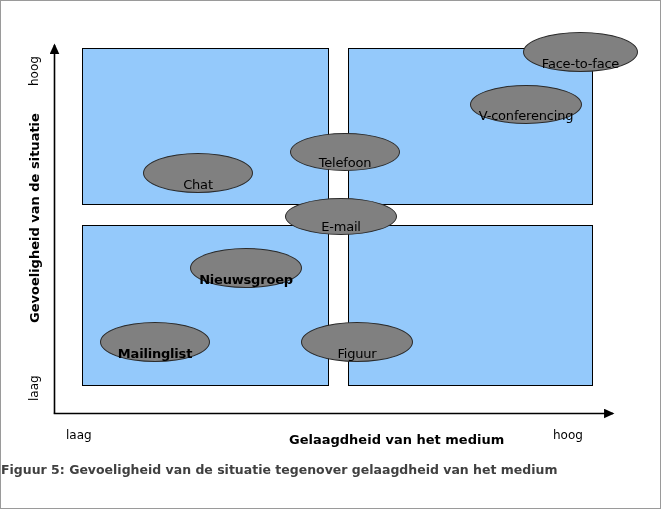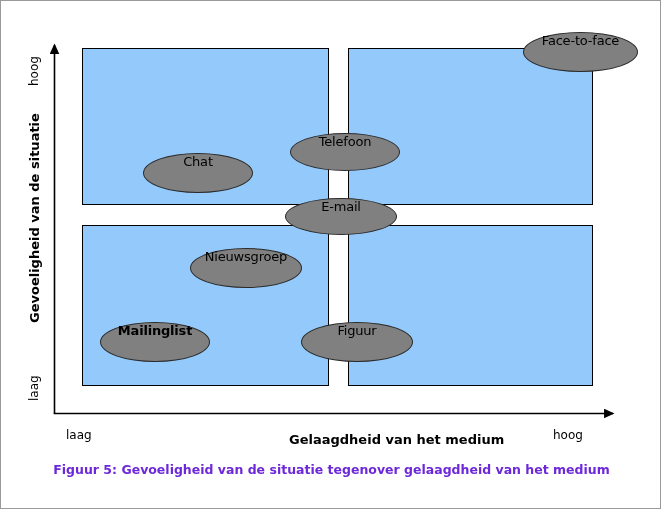--- a/index.html
+++ b/index.html
@@ -38,21 +38,21 @@
     border: 1.5px solid #000000;
     box-sizing: border-box;
   }
   .node {
     position: absolute;
     background: #808080;
     border: 1.5px solid #2b2b2b;
     border-radius: 50%;
     box-sizing: border-box;
     display: flex;
-    align-items: flex-start;
+    align-items: flex-end;
     justify-content: center;
     color: #000000;
     font-size: 13px;
     font-family: "DejaVu Sans", sans-serif;
     white-space: nowrap;
     letter-spacing: -0.2px;
   }
   .tick-label {
     position: absolute;
     font-size: 12px;
@@ -70,25 +70,25 @@
   }
   .vert {
     transform-origin: 0 0;
     transform: rotate(-90deg);
   }
   #caption {
     position: absolute;
     left: 0;
     top: 460px;
     width: 661px;
-    text-align: center;
+    text-align: left;
     font-size: 12.5px;
     font-weight: bold;
     line-height: 17px;
-    color: #6d28d9;
+    color: #404040;
     font-family: "DejaVu Sans", sans-serif;
   }
   .cap-line { display: block; }
 </style>
 </head>
 <body>
 
 <div id="figure-root">
 
   <div class="plot-area">
@@ -105,34 +105,37 @@
 
     <div class="quadrant" style="left:81px; top:47px; width:247px; height:157px;"></div>
     <div class="quadrant" style="left:347px; top:47px; width:245px; height:157px;"></div>
     <div class="quadrant" style="left:81px; top:224px; width:247px; height:161px;"></div>
     <div class="quadrant" style="left:347px; top:224px; width:245px; height:161px;"></div>
 
     <div class="node" style="left:522px; top:31px; width:115px; height:40px;">
       <span>Face-to-face</span>
     </div>
 
+    <div class="node" style="left:469px; top:84px; width:112px; height:39px;">
+      <span>V-conferencing</span>
+    </div>
 
     <div class="node" style="left:142px; top:152px; width:110px; height:40px;">
       <span>Chat</span>
     </div>
 
     <div class="node" style="left:289px; top:132px; width:110px; height:38px;">
       <span>Telefoon</span>
     </div>
 
     <div class="node" style="left:284px; top:197px; width:112px; height:37px;">
       <span>E-mail</span>
     </div>
 
-    <div class="node" style="left:189px; top:247px; width:112px; height:40px;">
+    <div class="node" style="left:189px; top:247px; width:112px; height:40px;font-weight:bold;">
       <span>Nieuwsgroep</span>
     </div>
 
     <div class="node" style="left:99px; top:321px; width:110px; height:40px;font-weight:bold;">
       <span>Mailinglist</span>
     </div>
 
     <div class="node" style="left:300px; top:321px; width:112px; height:40px;">
       <span>Figuur</span>
     </div>

